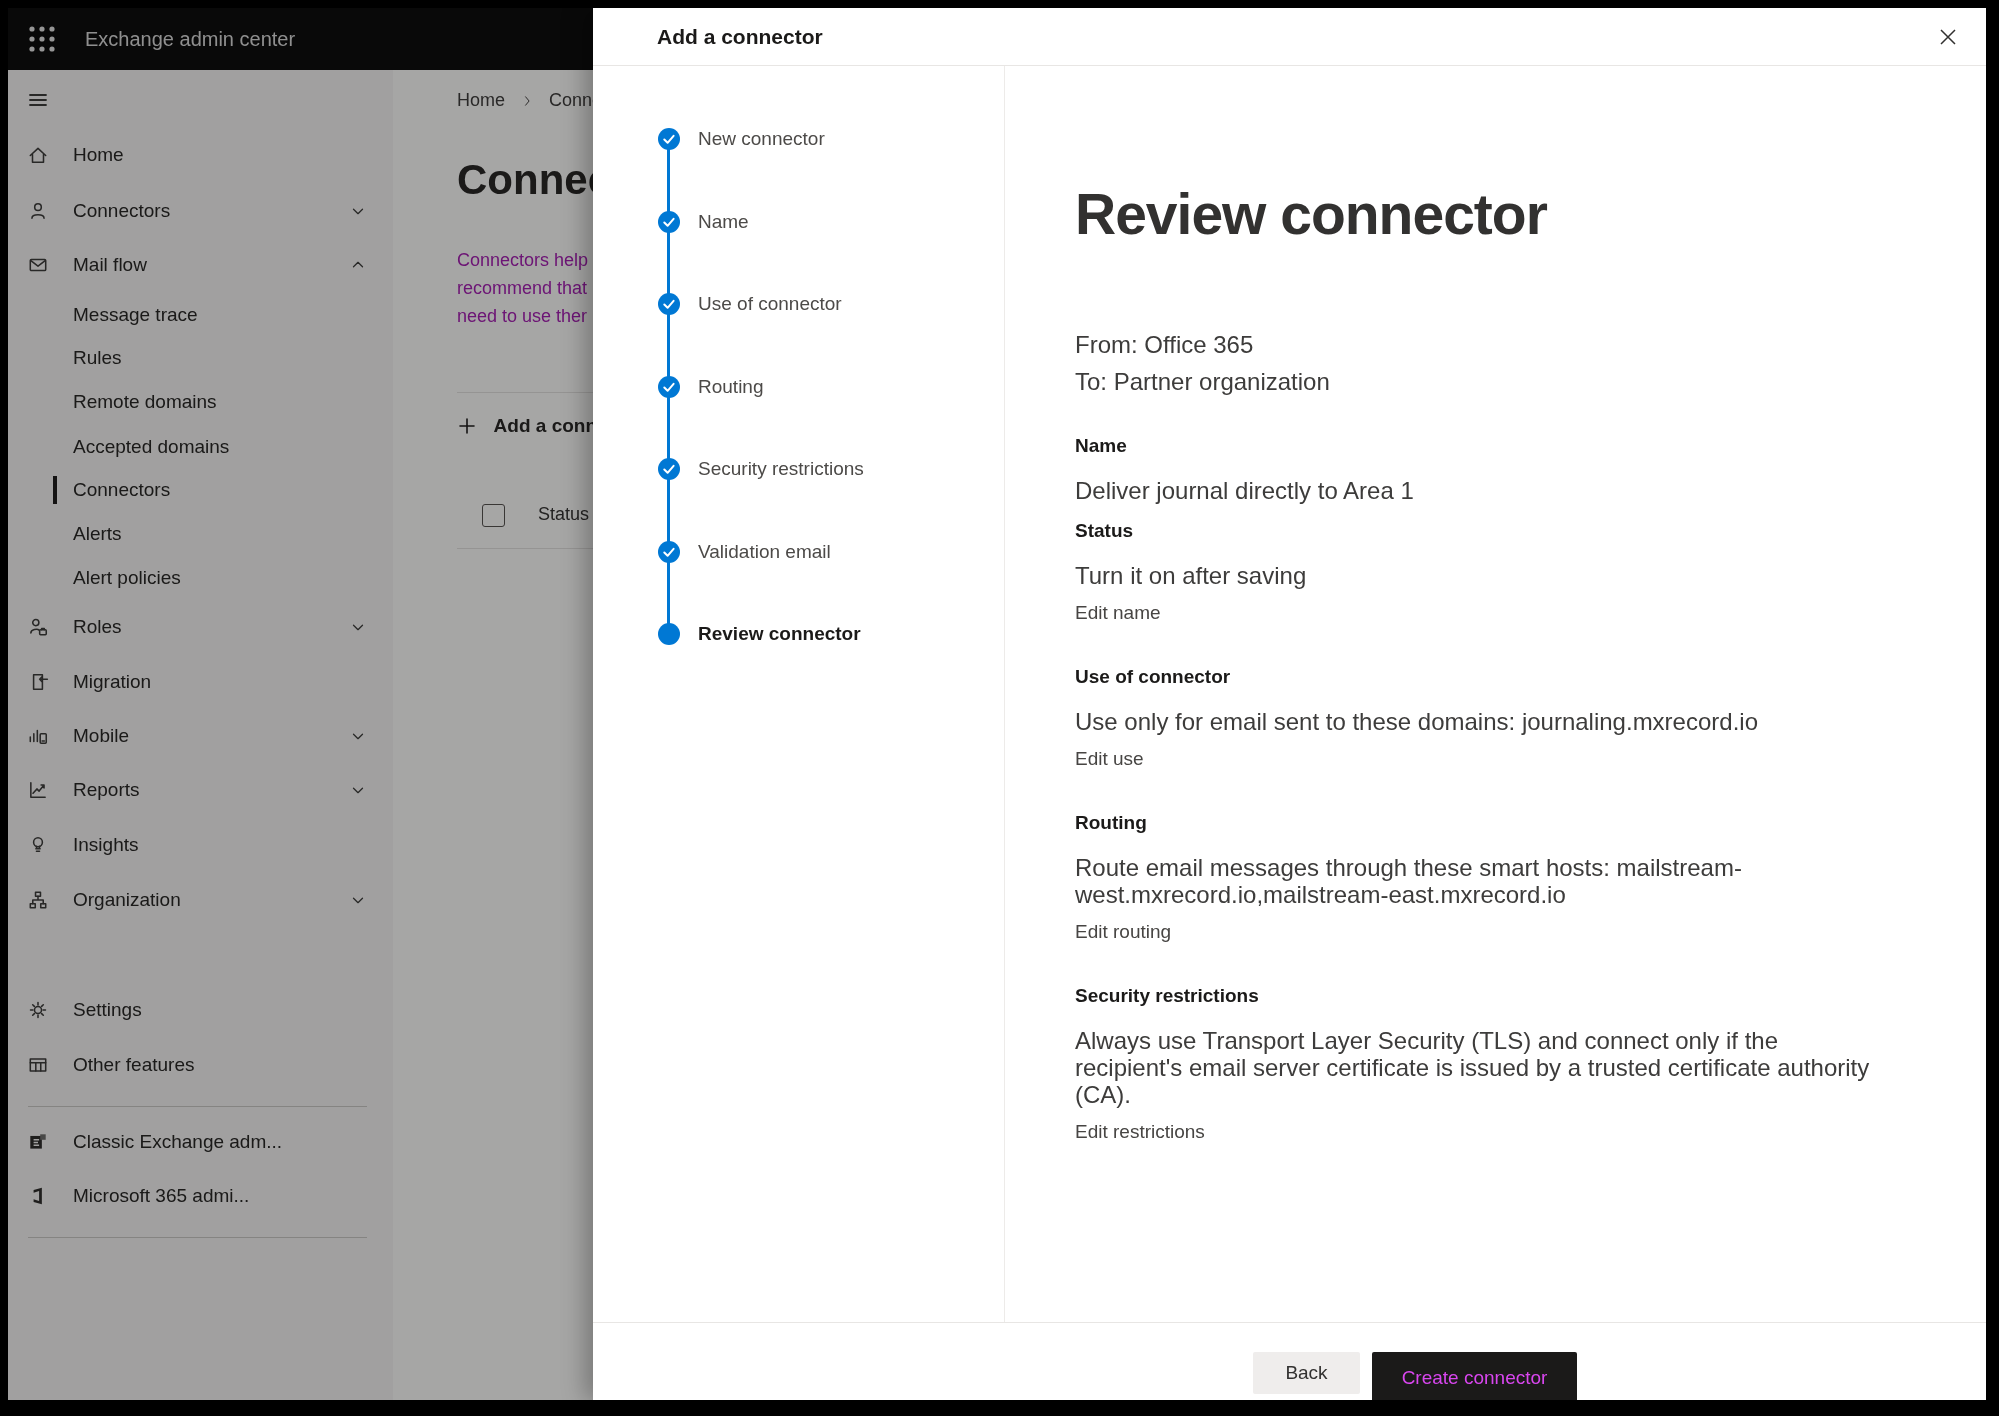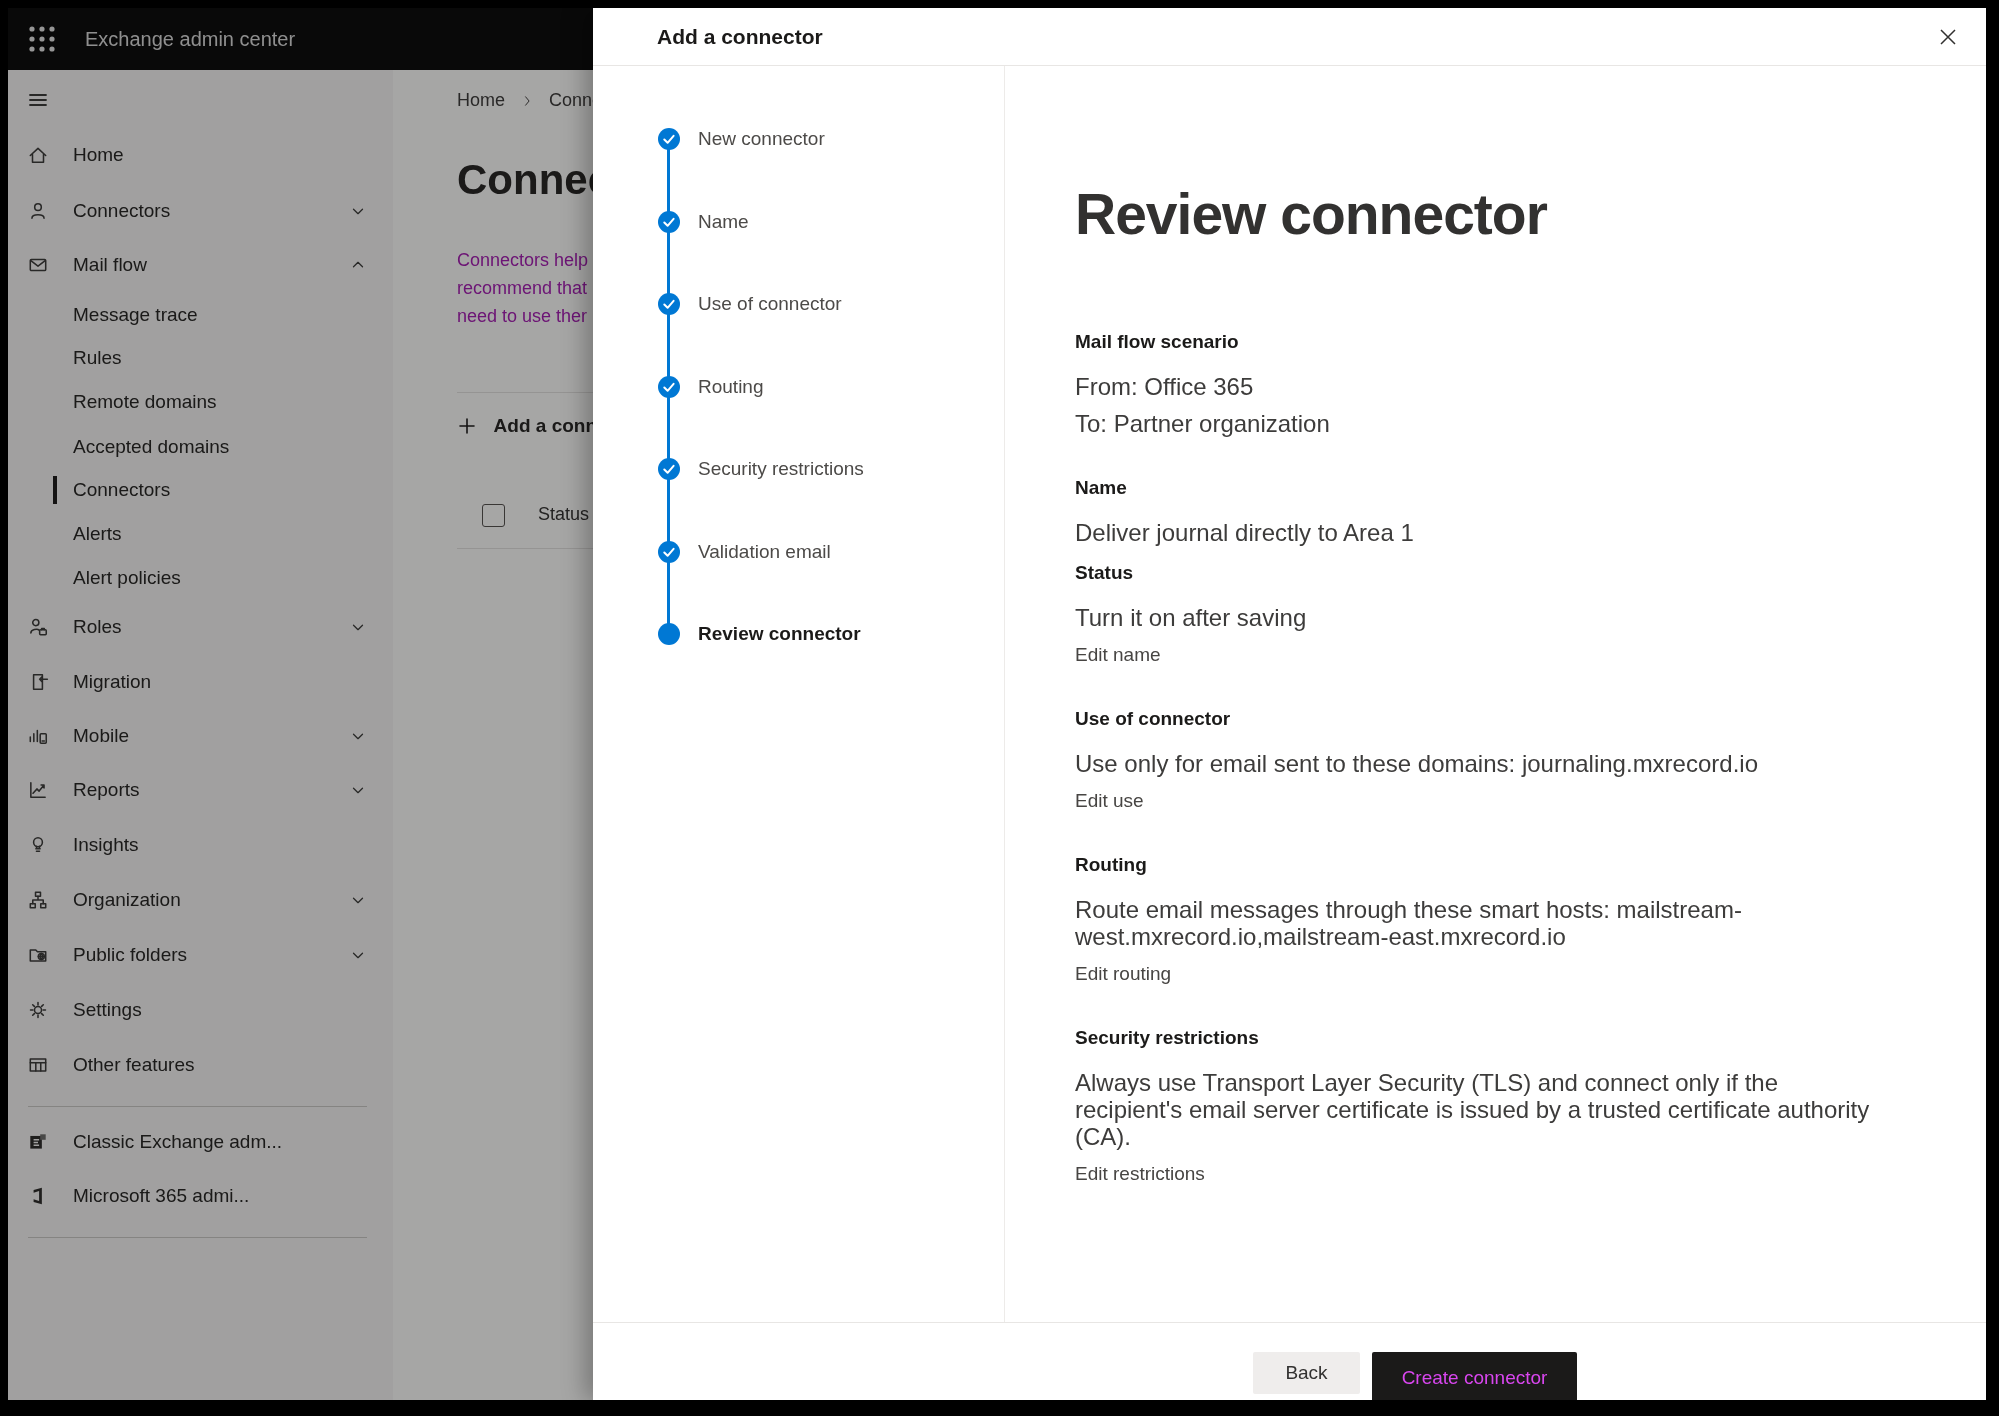--- a/index.html
+++ b/index.html
@@ -210,31 +210,20 @@
           <rect x="3" y="13.4" width="4.5" height="3.6"></rect>
           <rect x="12.5" y="13.4" width="4.5" height="3.6"></rect>
           <path d="M10 6.6 V10 M5.25 13.4 V10 H14.75 V13.4"></path>
         </svg>
       <span class="lbl">Organization</span>
       <svg class="chev line-ic" viewBox="0 0 20 20">
           <path d="M5 8 L10 13 L15 8"></path>
         </svg>
     </div>
 
-    <div class="srow" style="top:863px">
-      <svg class="ic line-ic" viewBox="0 0 20 20">
-          <path d="M3 5.5 H8 L9.5 7 H17 V15.5 H3 Z"></path>
-          <circle cx="13" cy="11.3" r="2.7"></circle>
-          <path d="M10.3 11.3 H15.7 M13 8.6 C11.6 10.3 11.6 12.3 13 14 M13 8.6 C14.4 10.3 14.4 12.3 13 14"></path>
-        </svg>
-      <span class="lbl">Public folders</span>
-      <svg class="chev line-ic" viewBox="0 0 20 20">
-          <path d="M5 8 L10 13 L15 8"></path>
-        </svg>
-    </div>
 
     <div class="srow" style="top:918px">
       <svg class="ic line-ic" viewBox="0 0 20 20">
           <circle cx="10" cy="10" r="3.2"></circle>
           <path d="M10 3.2 V5.4 M10 14.6 V16.8 M3.2 10 H5.4 M14.6 10 H16.8 M5.2 5.2 L6.7 6.7 M13.3 13.3 L14.8 14.8 M14.8 5.2 L13.3 6.7 M6.7 13.3 L5.2 14.8"></path>
         </svg>
       <span class="lbl">Settings</span>
     </div>
 
     <div class="srow" style="top:973px">
@@ -359,21 +348,20 @@
         <div class="step current" style="top:546px">
           <span class="dot"></span>
           <span class="slabel">Review connector</span>
         </div>
       </div>
 
       <div class="content">
         <h1>Review connector</h1>
 
         <div class="section">
-          <div class="s-title">Mail flow scenario</div>
           <div class="s-line">From: Office 365</div>
           <div class="s-line">To: Partner organization</div>
         </div>
 
         <div class="section tight">
           <div class="s-title">Name</div>
           <div class="s-line">Deliver journal directly to Area 1</div>
         </div>
 
         <div class="section">

